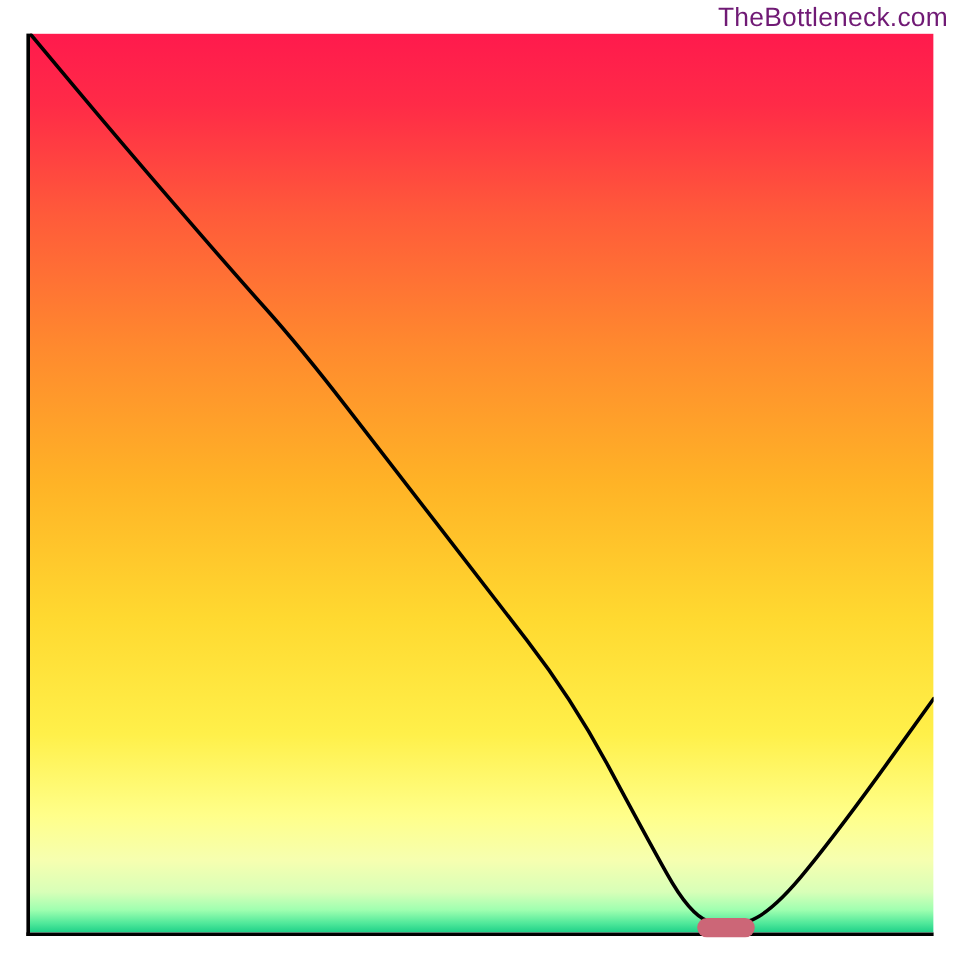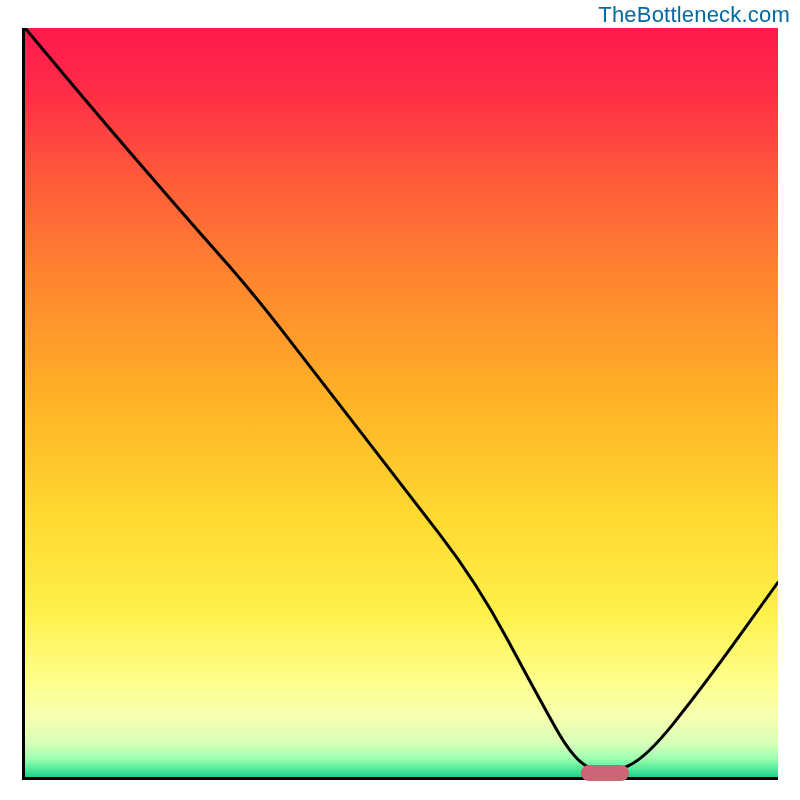--- a/index.html
+++ b/index.html
@@ -8,21 +8,21 @@
     width: 800px;
     height: 800px;
     background: #ffffff;
     font-family: Arial, Helvetica, sans-serif;
   }
   .watermark {
     position: absolute;
     top: 2px;
     right: 10px;
     font-size: 22px;
-    color: #0369a1;
+    color: #701a75;
     font-weight: 500;
     letter-spacing: 0.2px;
   }
   .plot-area {
     position: absolute;
     left: 22px;
     top: 28px;
     width: 756px;
     height: 752px;
     border-left: 3px solid #000;

